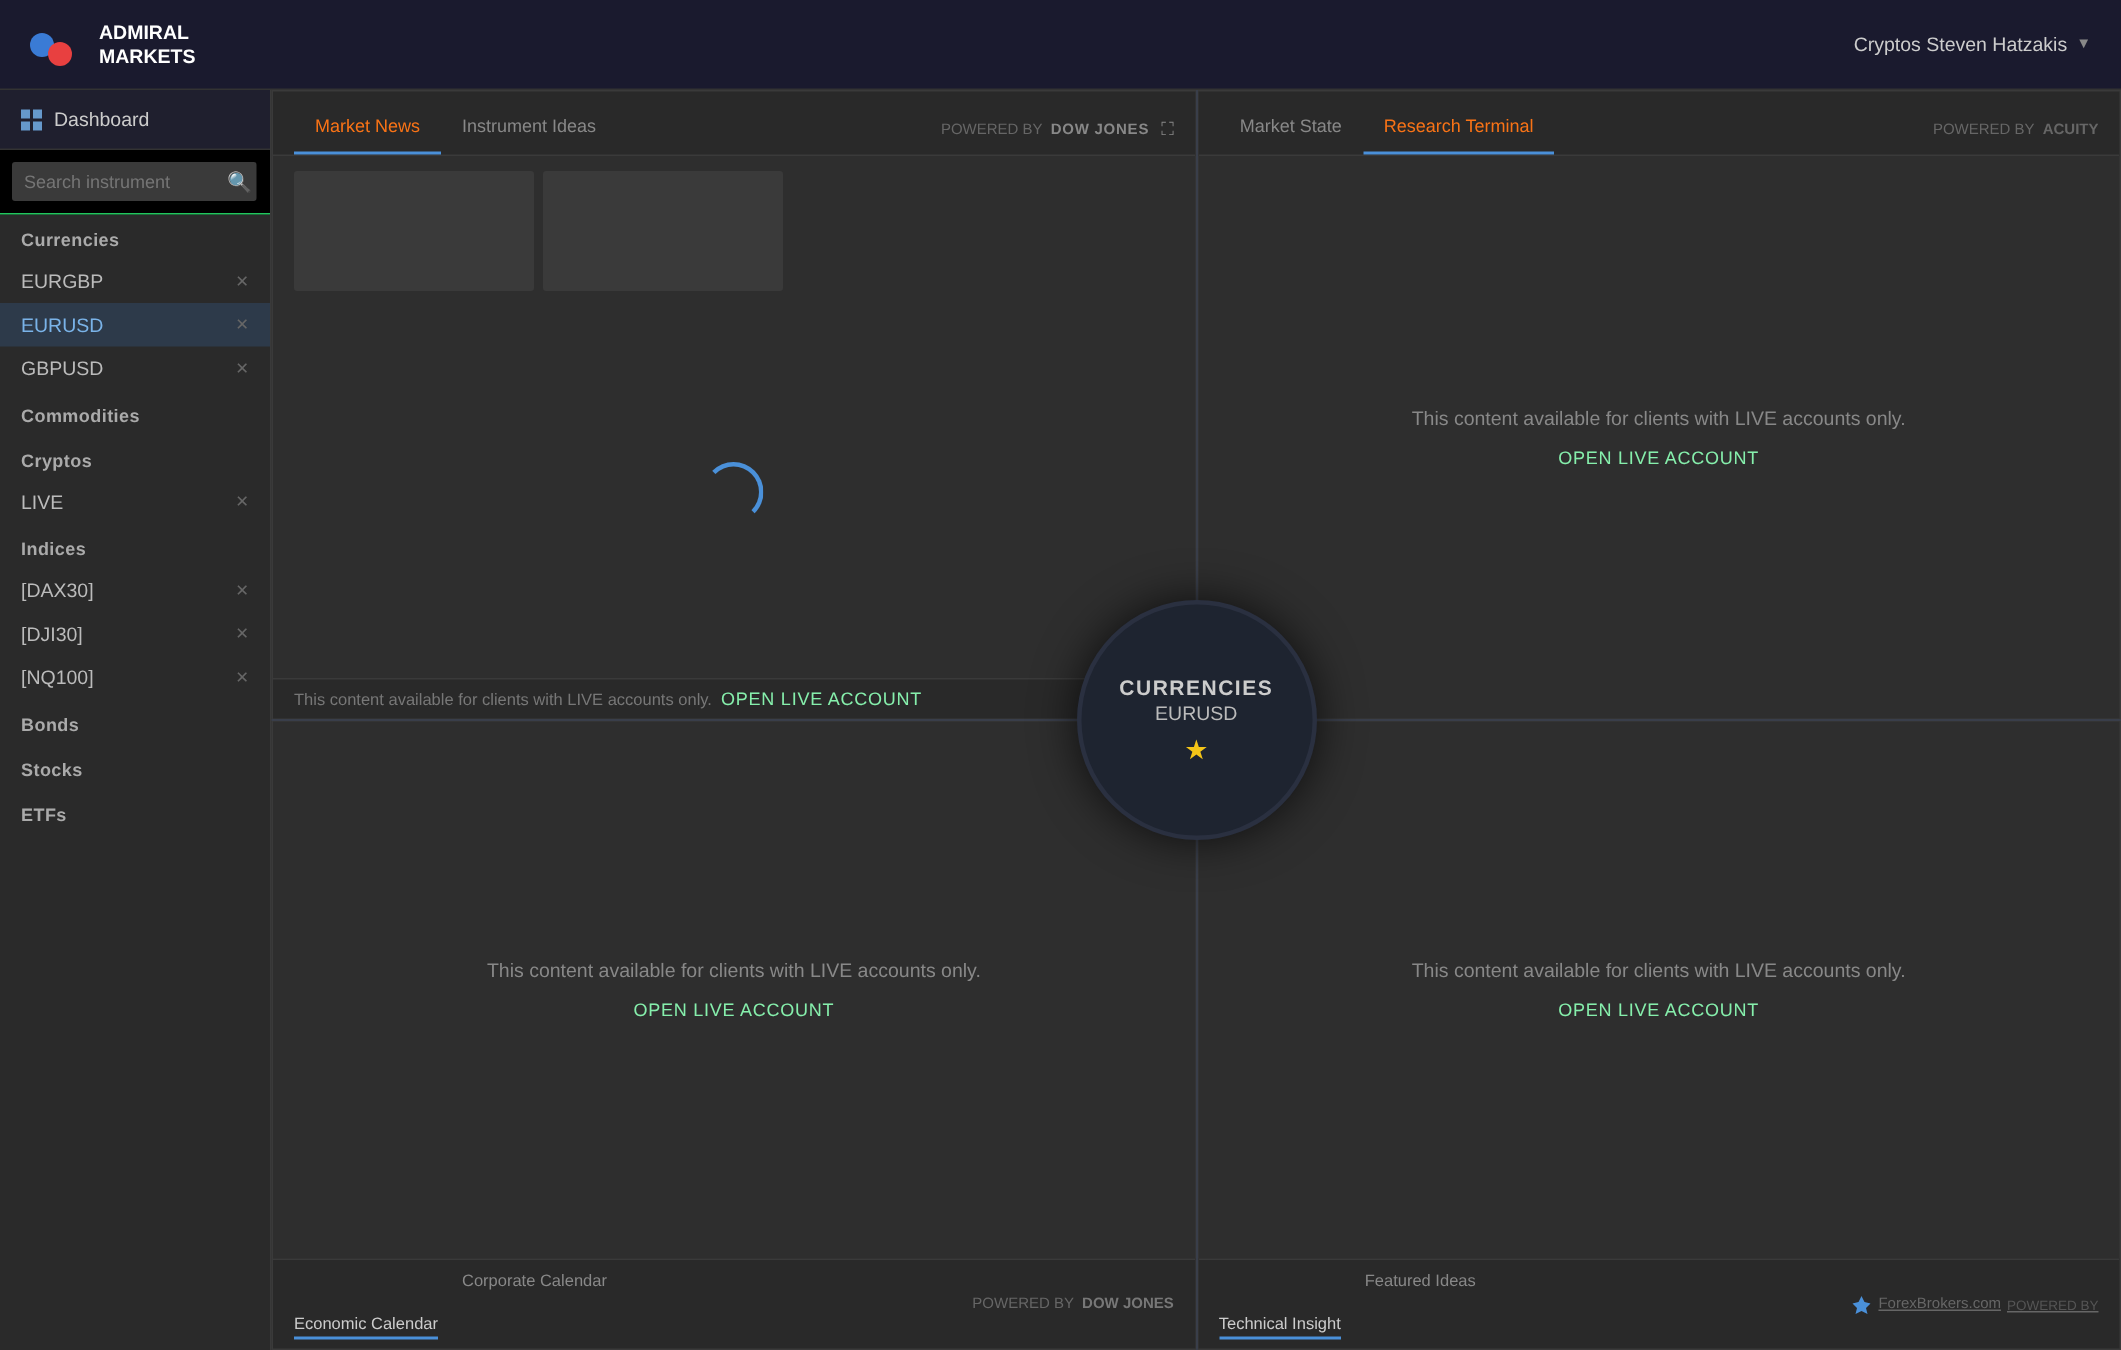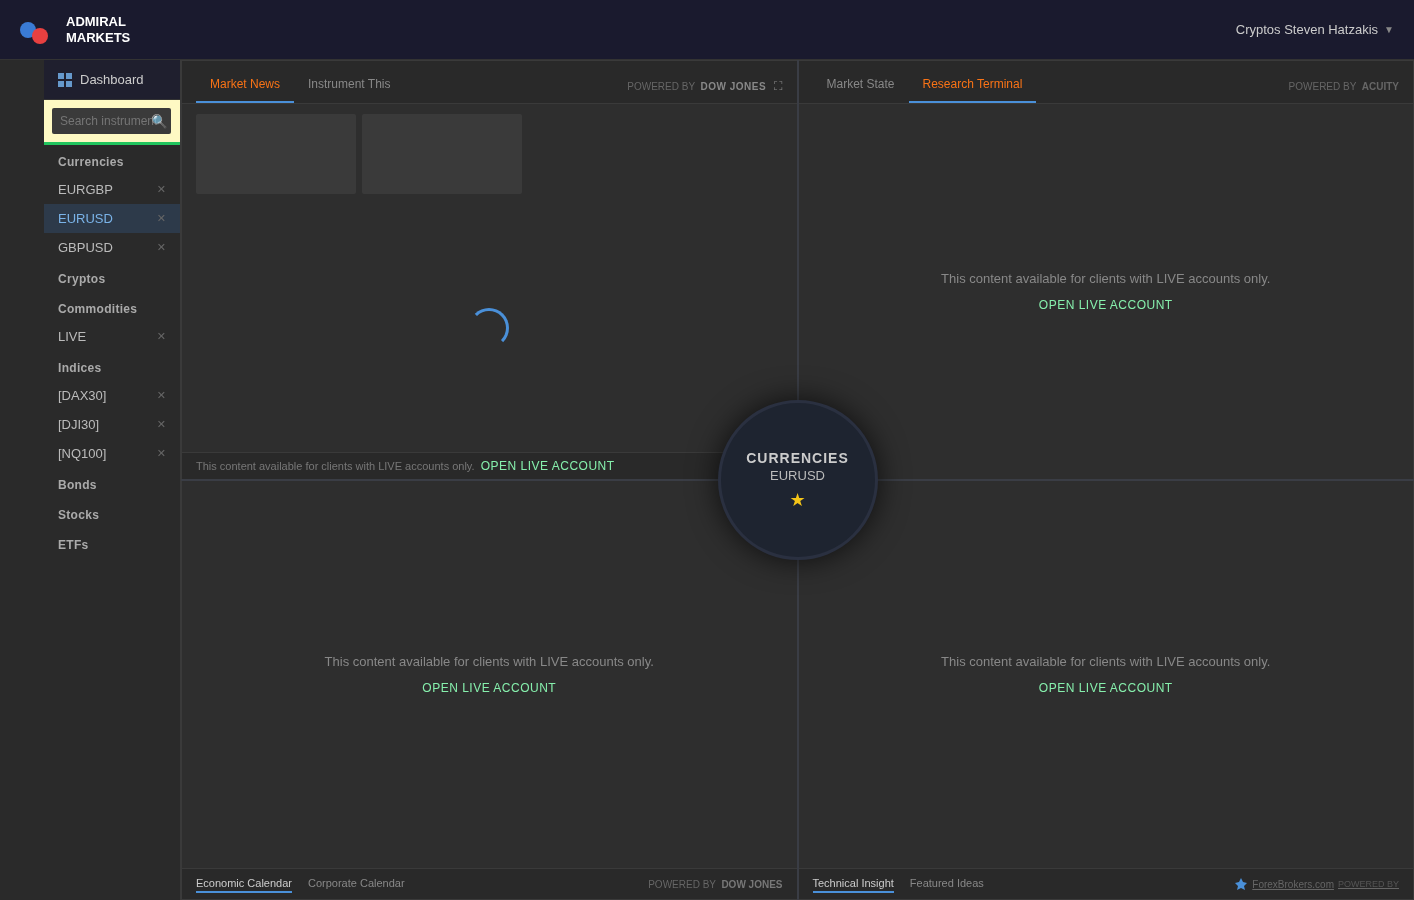--- a/index.html
+++ b/index.html
@@ -37,21 +37,20 @@
       height: calc(900px - 60px);
     }
 
     
     .sidebar {
       width: 181px;
       background: #2a2a2a;
       border-right: 1px solid #3a3a3a;
       overflow-y: auto;
       flex-shrink: 0;
-      padding-left: 44px;
     }
     .sidebar-nav-top {
       background: #1f1f2e;
       padding: 12px 14px;
       display: flex;
       align-items: center;
       gap: 8px;
       border-bottom: 1px solid #333;
     }
     .dashboard-icon {
@@ -62,22 +61,22 @@
       height: 14px;
     }
     .dashboard-icon span {
       background: #6699cc;
       display: block;
     }
     .nav-title { color: #ccc; font-size: 13px; }
 
     .search-container {
       padding: 8px;
-      background: #fef9c3;
-      border-bottom: 3px solid #22c55e;
+      background: #000000;
+      border-bottom: 1px solid #22c55e;
       display: flex;
       align-items: center;
     }
     .search-input {
       background: #3a3a3a;
       border: none;
       color: #aaa;
       font-size: 12px;
       padding: 6px 8px;
       width: 100%;
@@ -305,21 +304,21 @@
       display: flex;
       align-items: center;
       justify-content: space-between;
       padding: 6px 14px;
       background: #292929;
       border-top: 1px solid #3a3a3a;
       flex-shrink: 0;
     }
     .footer-tab-group { display: flex; gap: 16px; }
     .footer-tab { font-size: 11px; color: #888; cursor: pointer; padding: 2px 0; }
-    .footer-tab.active { color: #ccc; border-bottom: 2px solid #4a90d9; }
+    .footer-tab.active { color: #ccc; border-bottom: 2px solid #4a90d9; margin-top: 29px; }
     .footer-powered { font-size: 10px; color: #666; }
     .footer-powered strong { color: #777; }
 
     .acuity-powered { font-size: 10px; color: #666; }
   </style>
 </head>
 <body>
 
 <div class="header">
   <div class="logo">
@@ -364,23 +363,23 @@
     </div>
     <div class="sidebar-item active">
       <span>EURUSD</span>
       <span class="remove-x">✕</span>
     </div>
     <div class="sidebar-item">
       <span>GBPUSD</span>
       <span class="remove-x">✕</span>
     </div>
 
+    <div class="sidebar-category">Commodities</div>
+
     <div class="sidebar-category">Cryptos</div>
-
-    <div class="sidebar-category">Commodities</div>
     <div class="sidebar-item">
       <span>LIVE</span>
       <span class="remove-x">✕</span>
     </div>
 
     <div class="sidebar-category">Indices</div>
     <div class="sidebar-item">
       <span>[DAX30]</span>
       <span class="remove-x">✕</span>
     </div>
@@ -409,21 +408,21 @@
     <div class="center-overlay">
       <span class="category-label">CURRENCIES</span>
       <span class="instrument-label">EURUSD</span>
       <span class="star">★</span>
     </div>
 
     <div class="panel" style="grid-column:1; grid-row:1;">
       <div class="panel-header">
         <div class="panel-tabs">
           <div class="panel-tab active">Market News</div>
-          <div class="panel-tab">Instrument This</div>
+          <div class="panel-tab">Instrument Ideas</div>
         </div>
         <div class="panel-header-right">
           <span class="powered-by">
             <span>POWERED BY</span>
             &nbsp;<strong>DOW JONES</strong>
           </span>
           <button class="fullscreen-btn">⛶</button>
         </div>
       </div>
 

